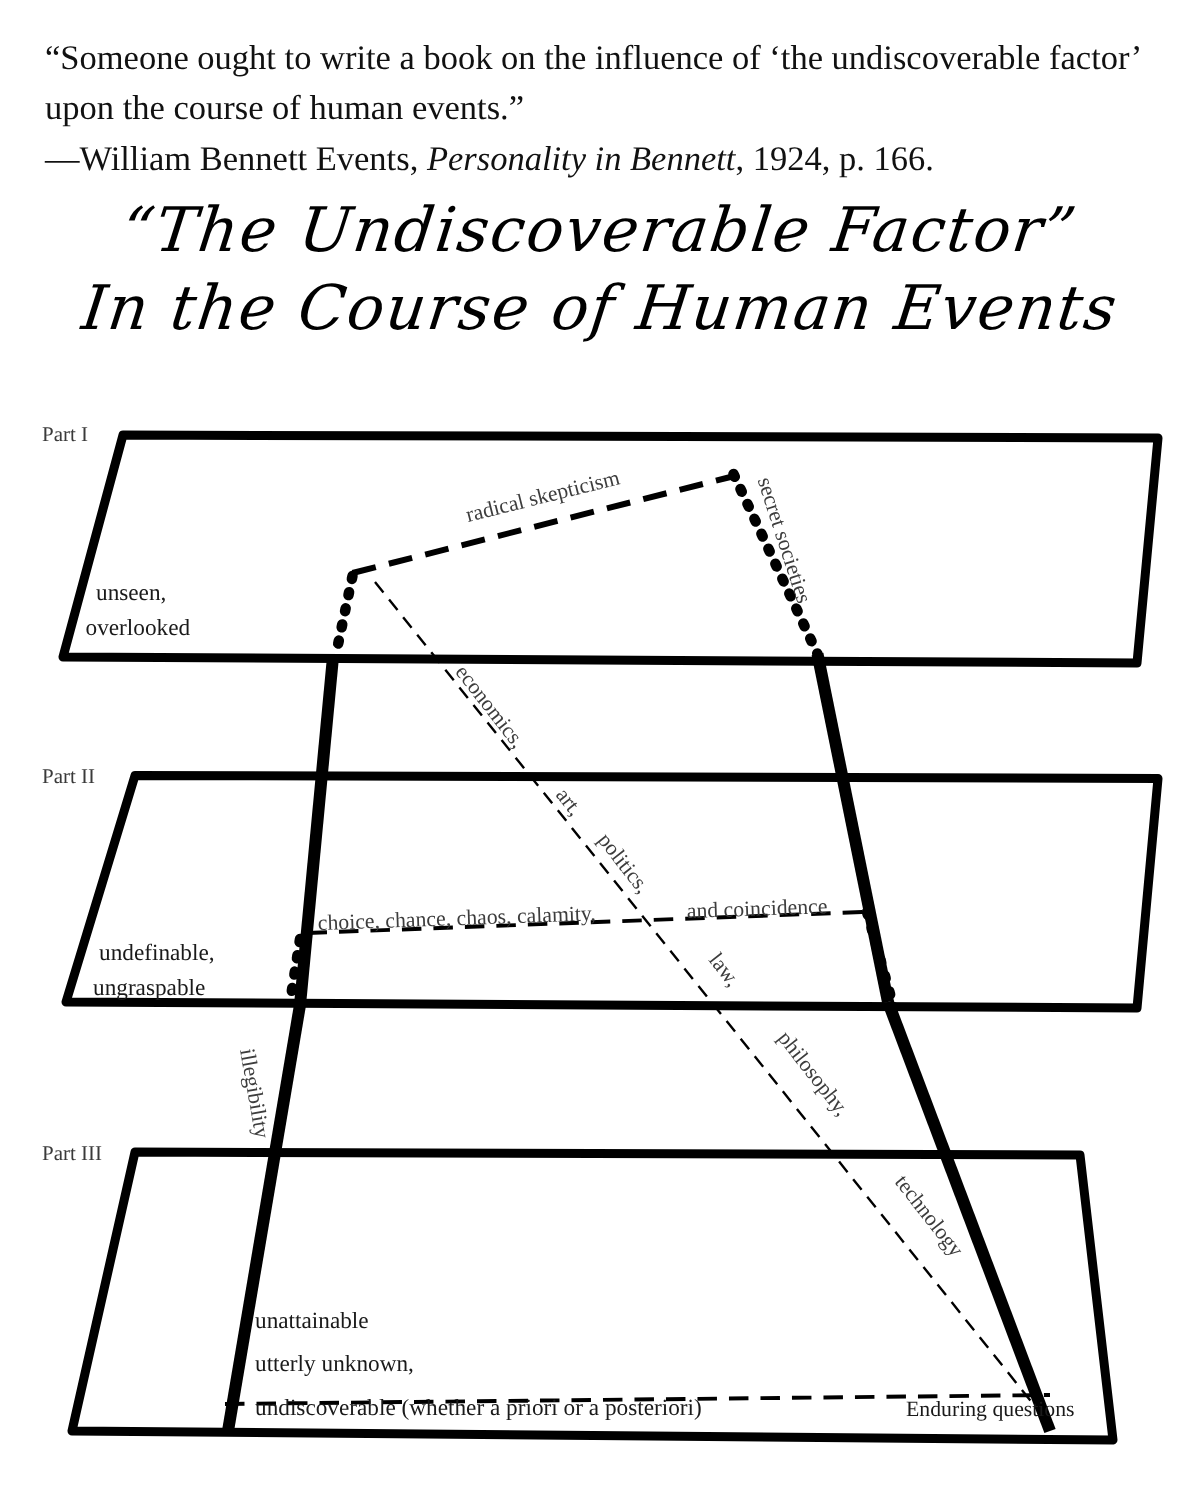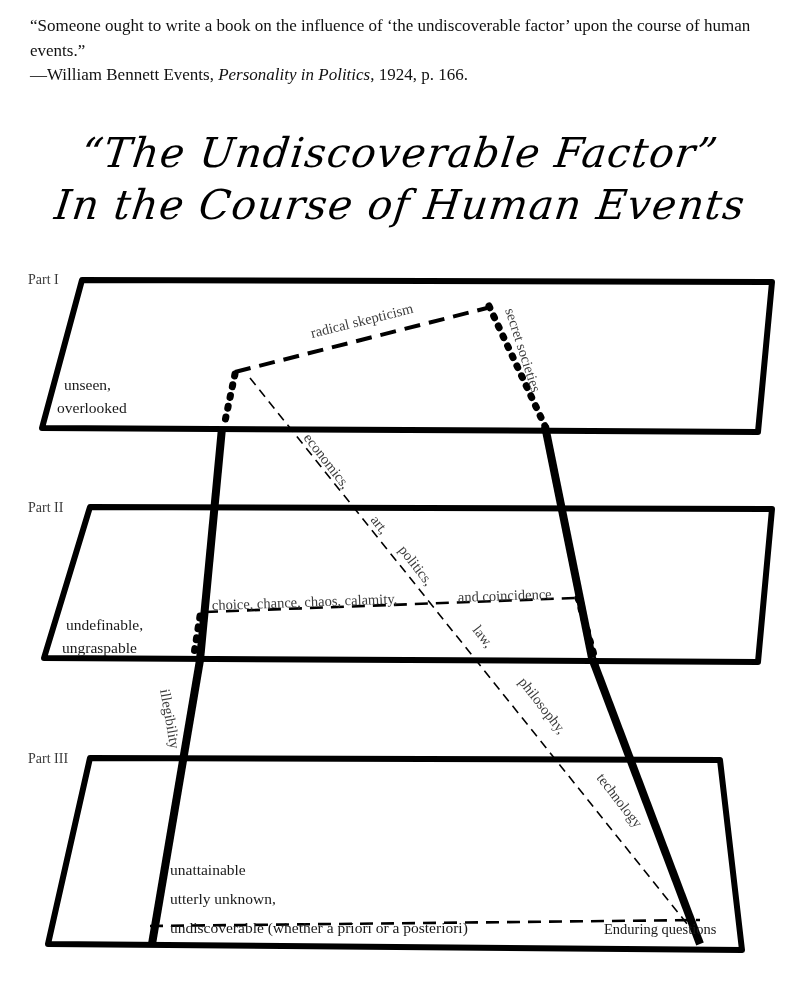--- a/index.html
+++ b/index.html
@@ -11,24 +11,24 @@
     width: 800px;
     height: 1008px;
     position: relative;
     font-family: "Liberation Serif", serif;
     color: #000000;
     overflow: hidden;
   }
   #epigraph {
     position: absolute;
     left: 30px;
-    top: 14px;
+    top: 22px;
     width: 740px;
     font-family: "Liberation Serif", serif;
-    font-size: 17px;
+    font-size: 23px;
     line-height: 1.45;
     color: #111111;
   }
   #epigraph .quote-line { display: block; }
   #epigraph .attrib { display: block; }
   #epigraph .italic { font-style: italic; }
 
   #title-block {
     position: absolute;
     left: 0;
@@ -51,21 +51,21 @@
     display: block;
     font-size: 41px;
     letter-spacing: 1.2px;
     line-height: 1.3;
     transform: skewX(-7deg);
   }
 
   #diagram {
     position: absolute;
     left: 0;
-    top: 250px;
+    top: 260px;
     width: 800px;
     height: 746px;
   }
   svg { display: block; }
 
   .part-label {
     font-family: "Liberation Serif", serif;
     font-size: 14px;
     fill: #3a3a3a;
   }
@@ -83,21 +83,21 @@
     font-family: "Liberation Serif", serif;
     font-size: 14.5px;
     fill: #1a1a1a;
   }
 </style>
 </head>
 <body>
 
 <div id="epigraph">
   <span class="quote-line">“Someone ought to write a book on the influence of ‘the undiscoverable factor’ upon the course of human events.”</span>
-  <span class="attrib"><span>—William Bennett Events, </span><span class="italic">Personality in Politics</span><span>, 1924, p. 166.</span></span>
+  <span class="attrib"><span>—William Bennett Events, </span><span class="italic">Personality in Bennett</span><span>, 1924, p. 166.</span></span>
 </div>
 
 <div id="title-block">
   <span class="title-line-1">“The Undiscoverable Factor”</span>
   <span class="title-line-2">In the Course of Human Events</span>
 </div>
 
 <div id="diagram">
 <svg width="800" height="746" viewBox="0 0 800 746" xmlns="http://www.w3.org/2000/svg">
 

